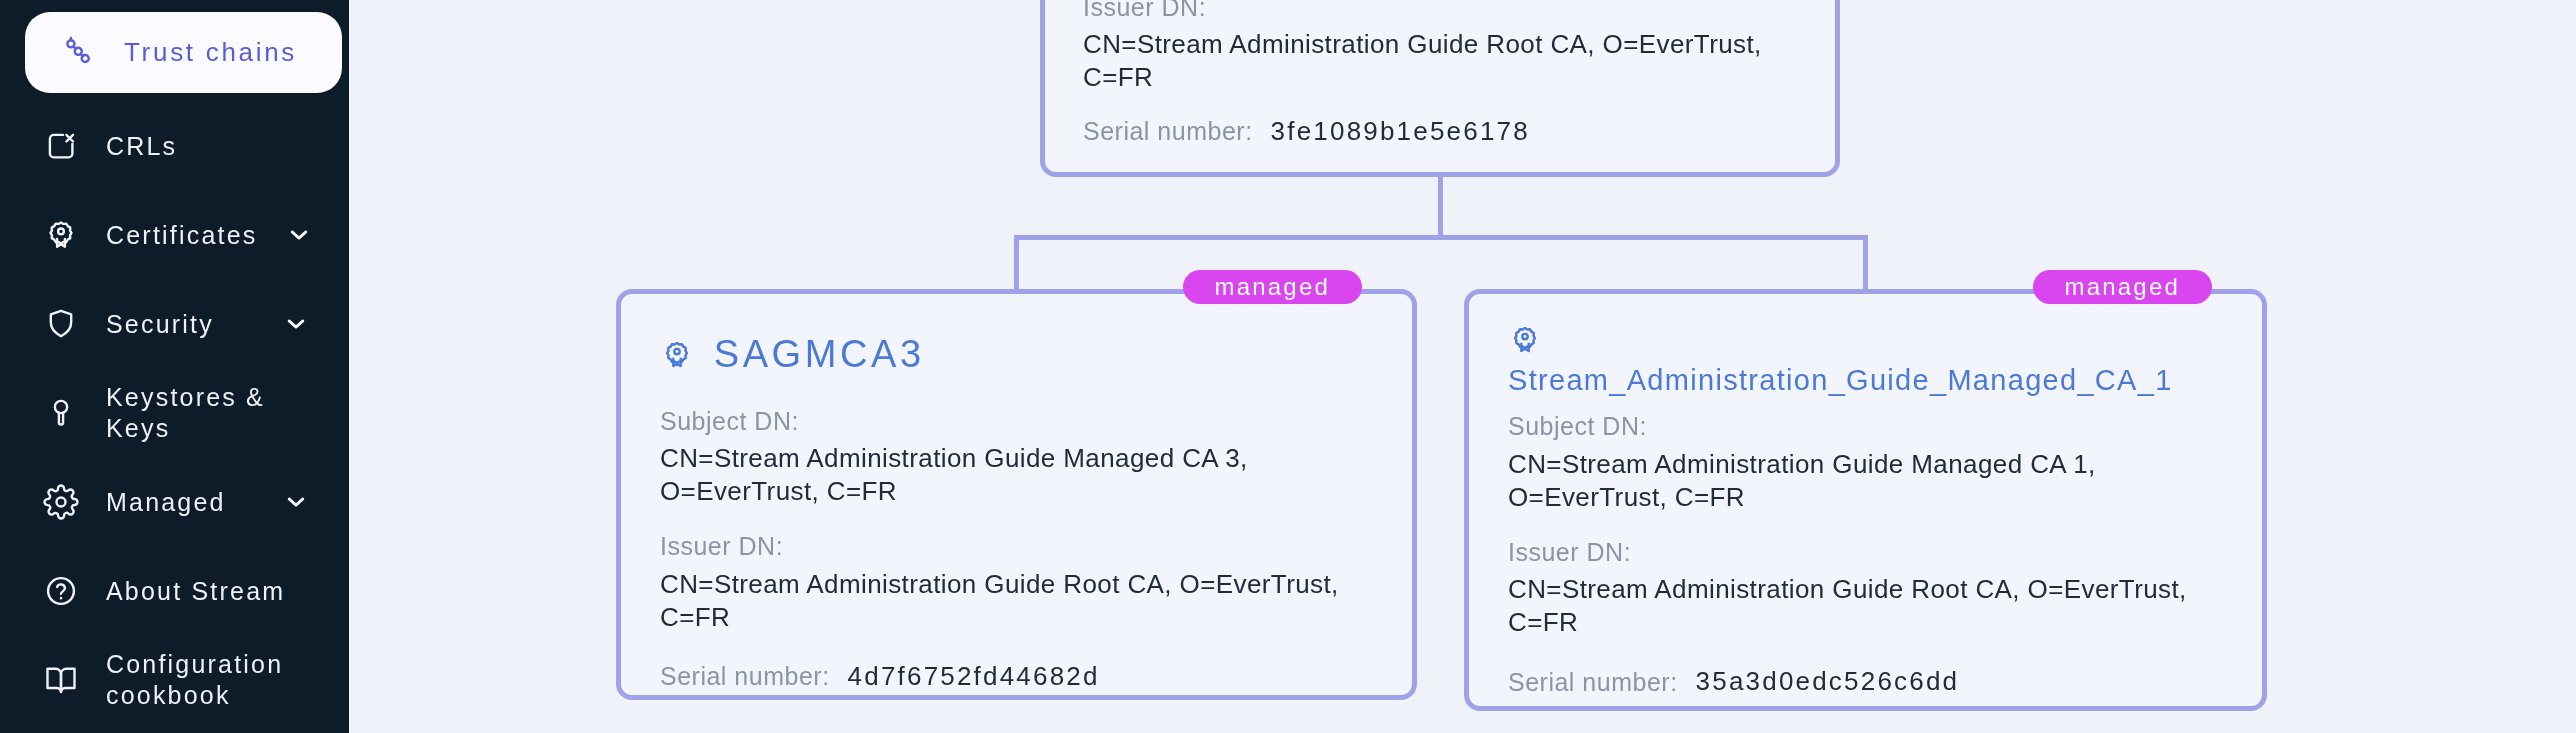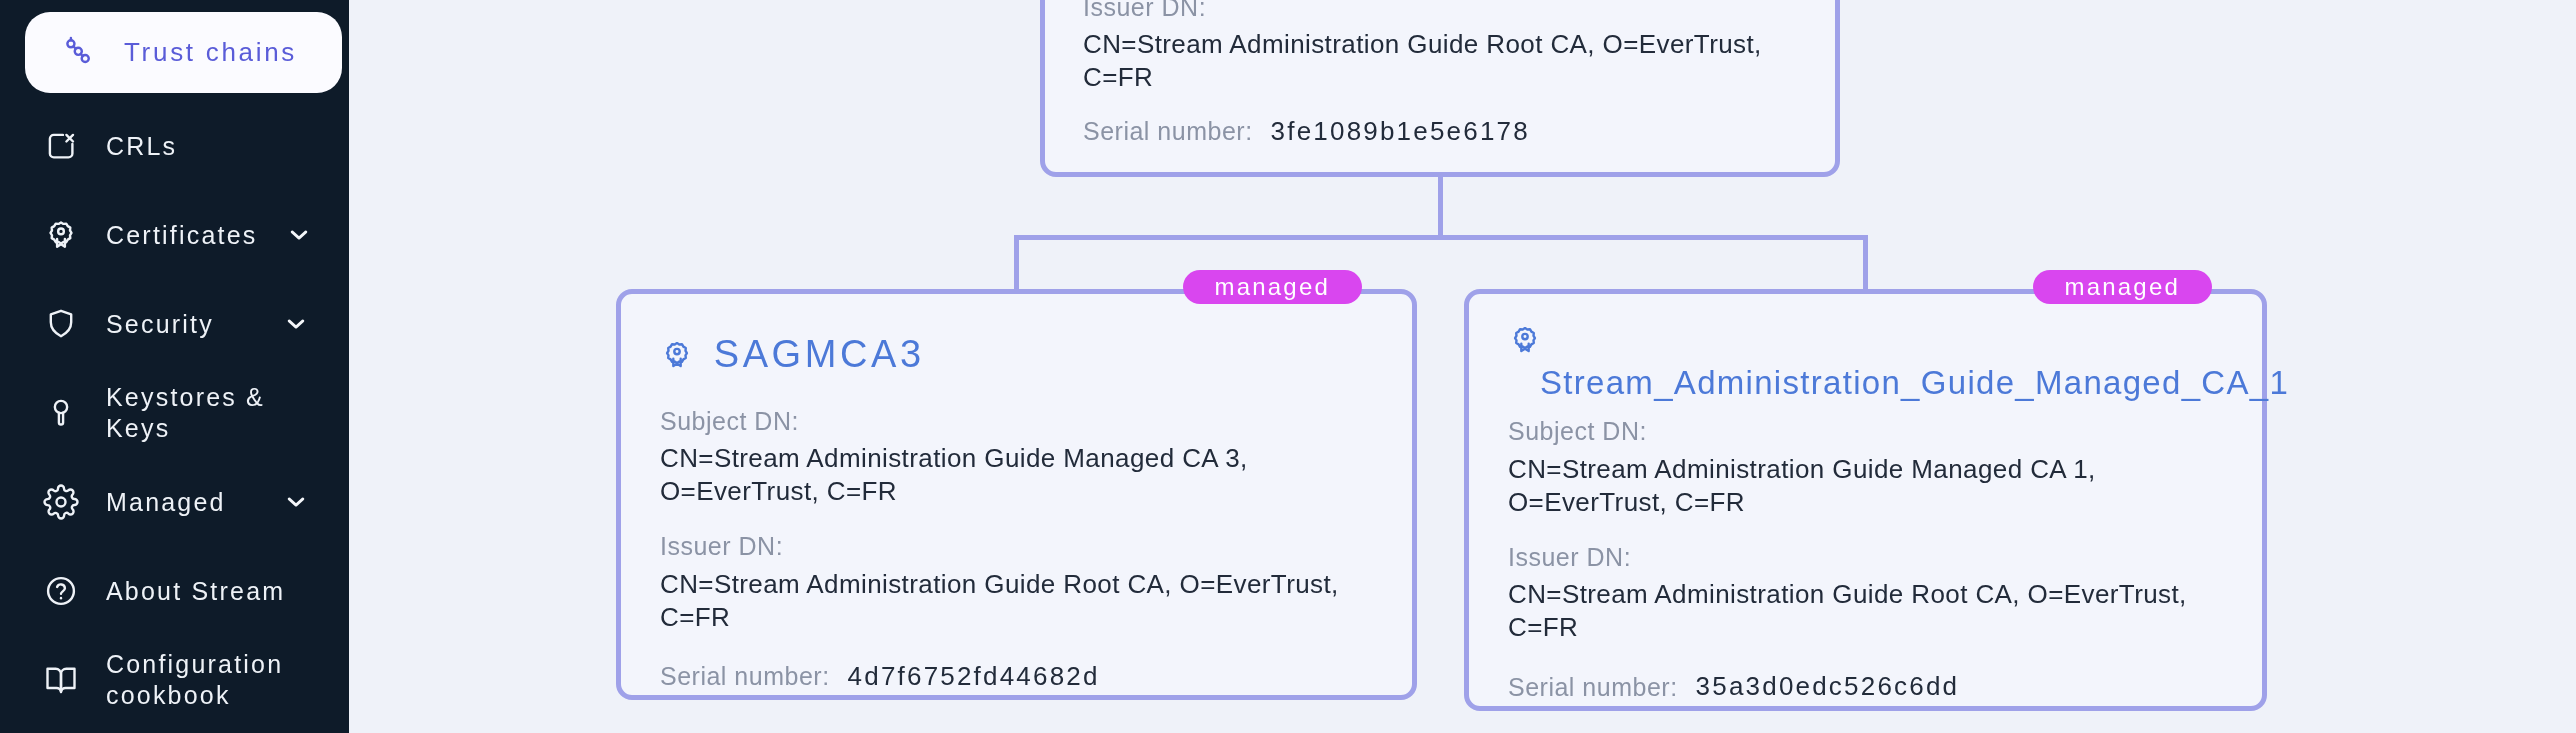--- a/index.html
+++ b/index.html
@@ -87,21 +87,21 @@
   .card-header{
     display:flex;align-items:center;gap:19.7px;color:#4c79d8;
   }
   .card-header-col{
     display:flex;flex-direction:column;align-items:flex-start;gap:7.2px;color:#4c79d8;
   }
   .card-title{
     font-size:38px;font-weight:500;letter-spacing:3.6px;color:#4c79d8;
   }
   .card-title-long{
-    font-size:33px;font-weight:500;letter-spacing:1.3px;color:#4c79d8;margin-left:32px;
+    font-size:29px;font-weight:500;letter-spacing:1.3px;color:#4c79d8;
   }
   .card-badge{
     position:absolute;top:-24px;right:50px;
     height:34px;padding:0 32px;border-radius:21.5px;
     background:#d946ef;color:#ffffff;
     font-size:24px;font-weight:500;letter-spacing:2.2px;
     display:flex;align-items:center;
   }
   .connector{position:absolute;background:#9fa1e9;}
   #conn-root-drop{left:1089px;top:175px;width:5.4px;height:60px;}

